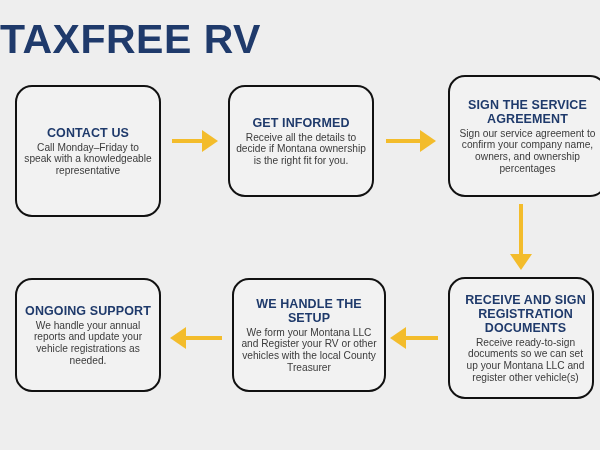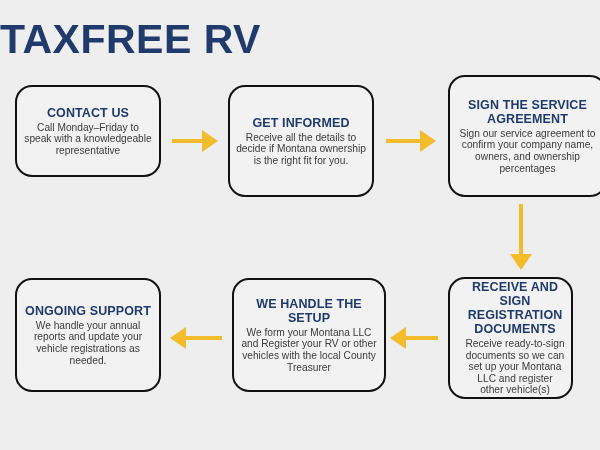--- a/index.html
+++ b/index.html
@@ -56,24 +56,24 @@
     letter-spacing: 0.1px;
     margin-bottom: 2px;
   }
   .step-body {
     color: #3b3b3b;
     font-size: 10.2px;
     line-height: 11.6px;
   }
 
   
-  #box-1 { left: 15px;  top: 85px;  width: 146px; height: 92px; }
+  #box-1 { left: 15px;  top: 85px;  width: 146px; height: 132px; }
   #box-2 { left: 228px; top: 85px;  width: 146px; height: 112px; }
   #box-3 { left: 448px; top: 75px;  width: 159px; height: 122px; }
-  #box-4 { left: 448px; top: 277px; width: 125px; height: 122px; padding-left: 15px; }
+  #box-4 { left: 448px; top: 277px; width: 146px; height: 122px; padding-left: 15px; }
   #box-5 { left: 232px; top: 278px; width: 154px; height: 114px; }
   #box-6 { left: 15px;  top: 278px; width: 146px; height: 114px; }
 
   
   .arrow-h {
     position: absolute;
     height: 24px;
     display: flex;
     align-items: center;
   }

